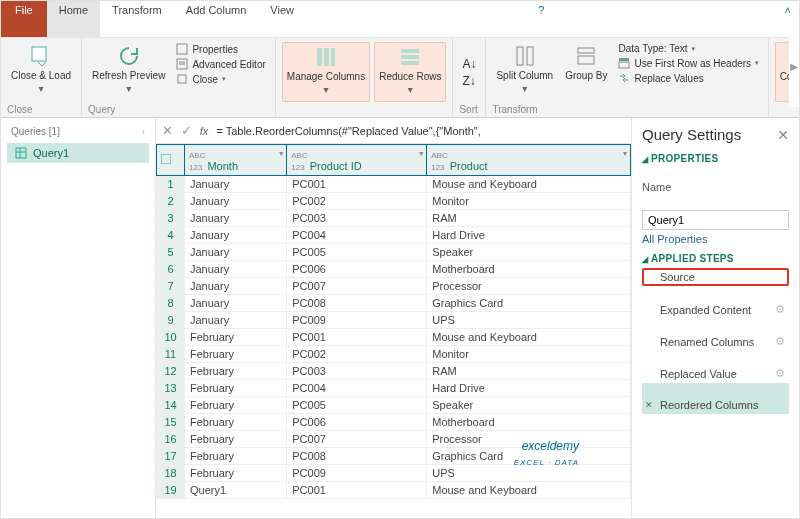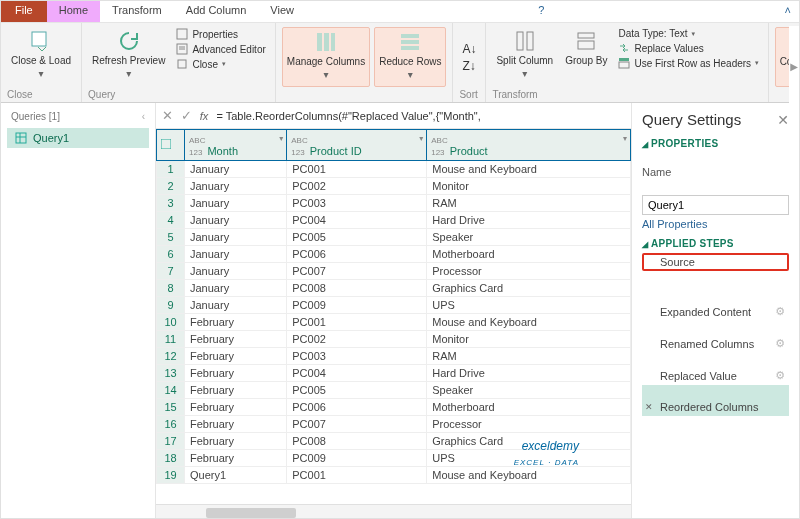--- a/index.html
+++ b/index.html
@@ -1,20 +1,20 @@
 <!DOCTYPE html>
 <html><head>
 <meta charset="utf-8">
 <style>
 *{box-sizing:border-box;margin:0;padding:0;font-family:"Segoe UI",Arial,sans-serif}
 body{font-size:11px;color:#333;background:#fff;width:800px;height:519px;overflow:hidden;border:1px solid #e0e0e0;position:relative}
-.menubar{display:flex;align-items:stretch;background:#fff;border-bottom:1px solid #e5e5e5;height:22px}
+.menubar{display:flex;align-items:stretch;background:#fff;border-bottom:1px solid #e5e5e5;height:37px}
 .file-tab{background:#b7472a;color:#fff;padding:3px 14px;font-size:11px}
 .tab{padding:3px 12px;font-size:11px;color:#444;cursor:pointer}
-.tab.active{background:#f0abfc}
+.tab.active{background:#e5e5e5}
 .help-icon{margin-left:auto;color:#2a6496;padding:3px 8px}
 .ribbon{display:flex;background:#f3f3f3;border-bottom:1px solid #d0d0d0;height:80px}
 .group{border-right:1px solid #e0e0e0;padding:4px 6px 2px;display:flex;flex-direction:column;position:relative}
 .group-name{font-size:10px;color:#888;text-align:left;margin-top:auto;padding-top:2px}
 .group-body{display:flex;gap:4px;flex:1}
 .big-btn{display:flex;flex-direction:column;align-items:center;padding:2px 4px;cursor:pointer;border-radius:2px;gap:2px}
 .big-btn.sel{background:#fbe5dc;border:1px solid #f0c0b0}
 .big-btn svg{width:24px;height:24px}
 .big-btn span{font-size:10px;line-height:1.1;text-align:center;white-space:nowrap}
 .small-btns{display:flex;flex-direction:column;gap:1px}
@@ -41,21 +41,21 @@
 .scroll-x::after{content:"";position:absolute;left:50px;top:3px;width:90px;height:10px;background:#cfcfcf;border-radius:2px}
 .right-pane{width:167px;padding:8px 10px;font-size:11px}
 .rp-title{font-size:15px;color:#333;margin-bottom:10px;display:flex;justify-content:space-between;align-items:center}
 .rp-close{color:#888;cursor:pointer;font-size:14px}
 .section-h{color:#127a5c;font-size:10px;font-weight:bold;letter-spacing:.3px;margin:6px 0 4px}
 .section-h::before{content:"◢ ";font-size:8px}
 .name-input{width:100%;border:1px solid #ccc;padding:3px 5px;font-size:11px;margin-bottom:3px}
 .link{color:#2a6496;font-size:11px;cursor:pointer;margin-bottom:8px;display:block}
 .steps{list-style:none;margin-top:2px}
 .step{padding:16px 4px 3px 18px;font-size:11px;color:#444;position:relative;cursor:pointer;display:flex;align-items:center;justify-content:space-between}
-.step.hl{border:2px solid #e03020;border-radius:2px;padding:1px 20px 1px 16px;margin-bottom:18px}
+.step.hl{border:2px solid #e03020;border-radius:2px;padding:1px 20px 1px 16px;margin-bottom:1px}
 .step.sel{background:#cce8e0}
 .step .gear{color:#bbb;font-size:11px}
 .step.sel::before{content:"✕";position:absolute;left:3px;color:#666;font-size:9px}
 .watermark{position:absolute;right:220px;bottom:50px;color:#0369a1;font-size:12px;font-style:italic;pointer-events:none;text-align:right;line-height:1.2}
 .watermark small{font-size:8px;letter-spacing:1px}
 .chev-r{position:absolute;right:0;top:25px;background:#fff;color:#999;font-size:10px;padding:35px 1px;cursor:pointer}
 </style>
 </head>
 <body>
 
@@ -177,31 +177,31 @@
         <span>Group
 By</span>
       </div>
       <div class="small-btns">
         <div class="small-btn">
             <span>Data Type: Text</span> 
             <span class="caret">▾</span>
           </div>
         <div class="small-btn">
             <svg viewBox="0 0 12 12">
-              <path d="M2 4h5l-2-2m2 2-2 2M10 8H5l2 2m-2-2 2-2" stroke="#5a8" fill="none"></path>
-            </svg>
-            <span>Replace Values</span>
-          </div>
-        <div class="small-btn">
-            <svg viewBox="0 0 12 12">
               <rect x="1" y="1" width="10" height="3" fill="#5a8"></rect>
               <rect x="1" y="5" width="10" height="6" fill="none" stroke="#888"></rect>
             </svg>
             <span>Use First Row as Headers</span> 
             <span class="caret">▾</span>
+          </div>
+        <div class="small-btn">
+            <svg viewBox="0 0 12 12">
+              <path d="M2 4h5l-2-2m2 2-2 2M10 8H5l2 2m-2-2 2-2" stroke="#5a8" fill="none"></path>
+            </svg>
+            <span>Replace Values</span>
           </div>
       </div>
     </div>
     <div class="group-name">Transform</div>
   </div>
   <div class="group">
     <div class="group-body">
       <div class="big-btn sel">
         <svg viewBox="0 0 24 24">
             <rect x="3" y="5" width="10" height="14" fill="#b9dcd0"></rect>

